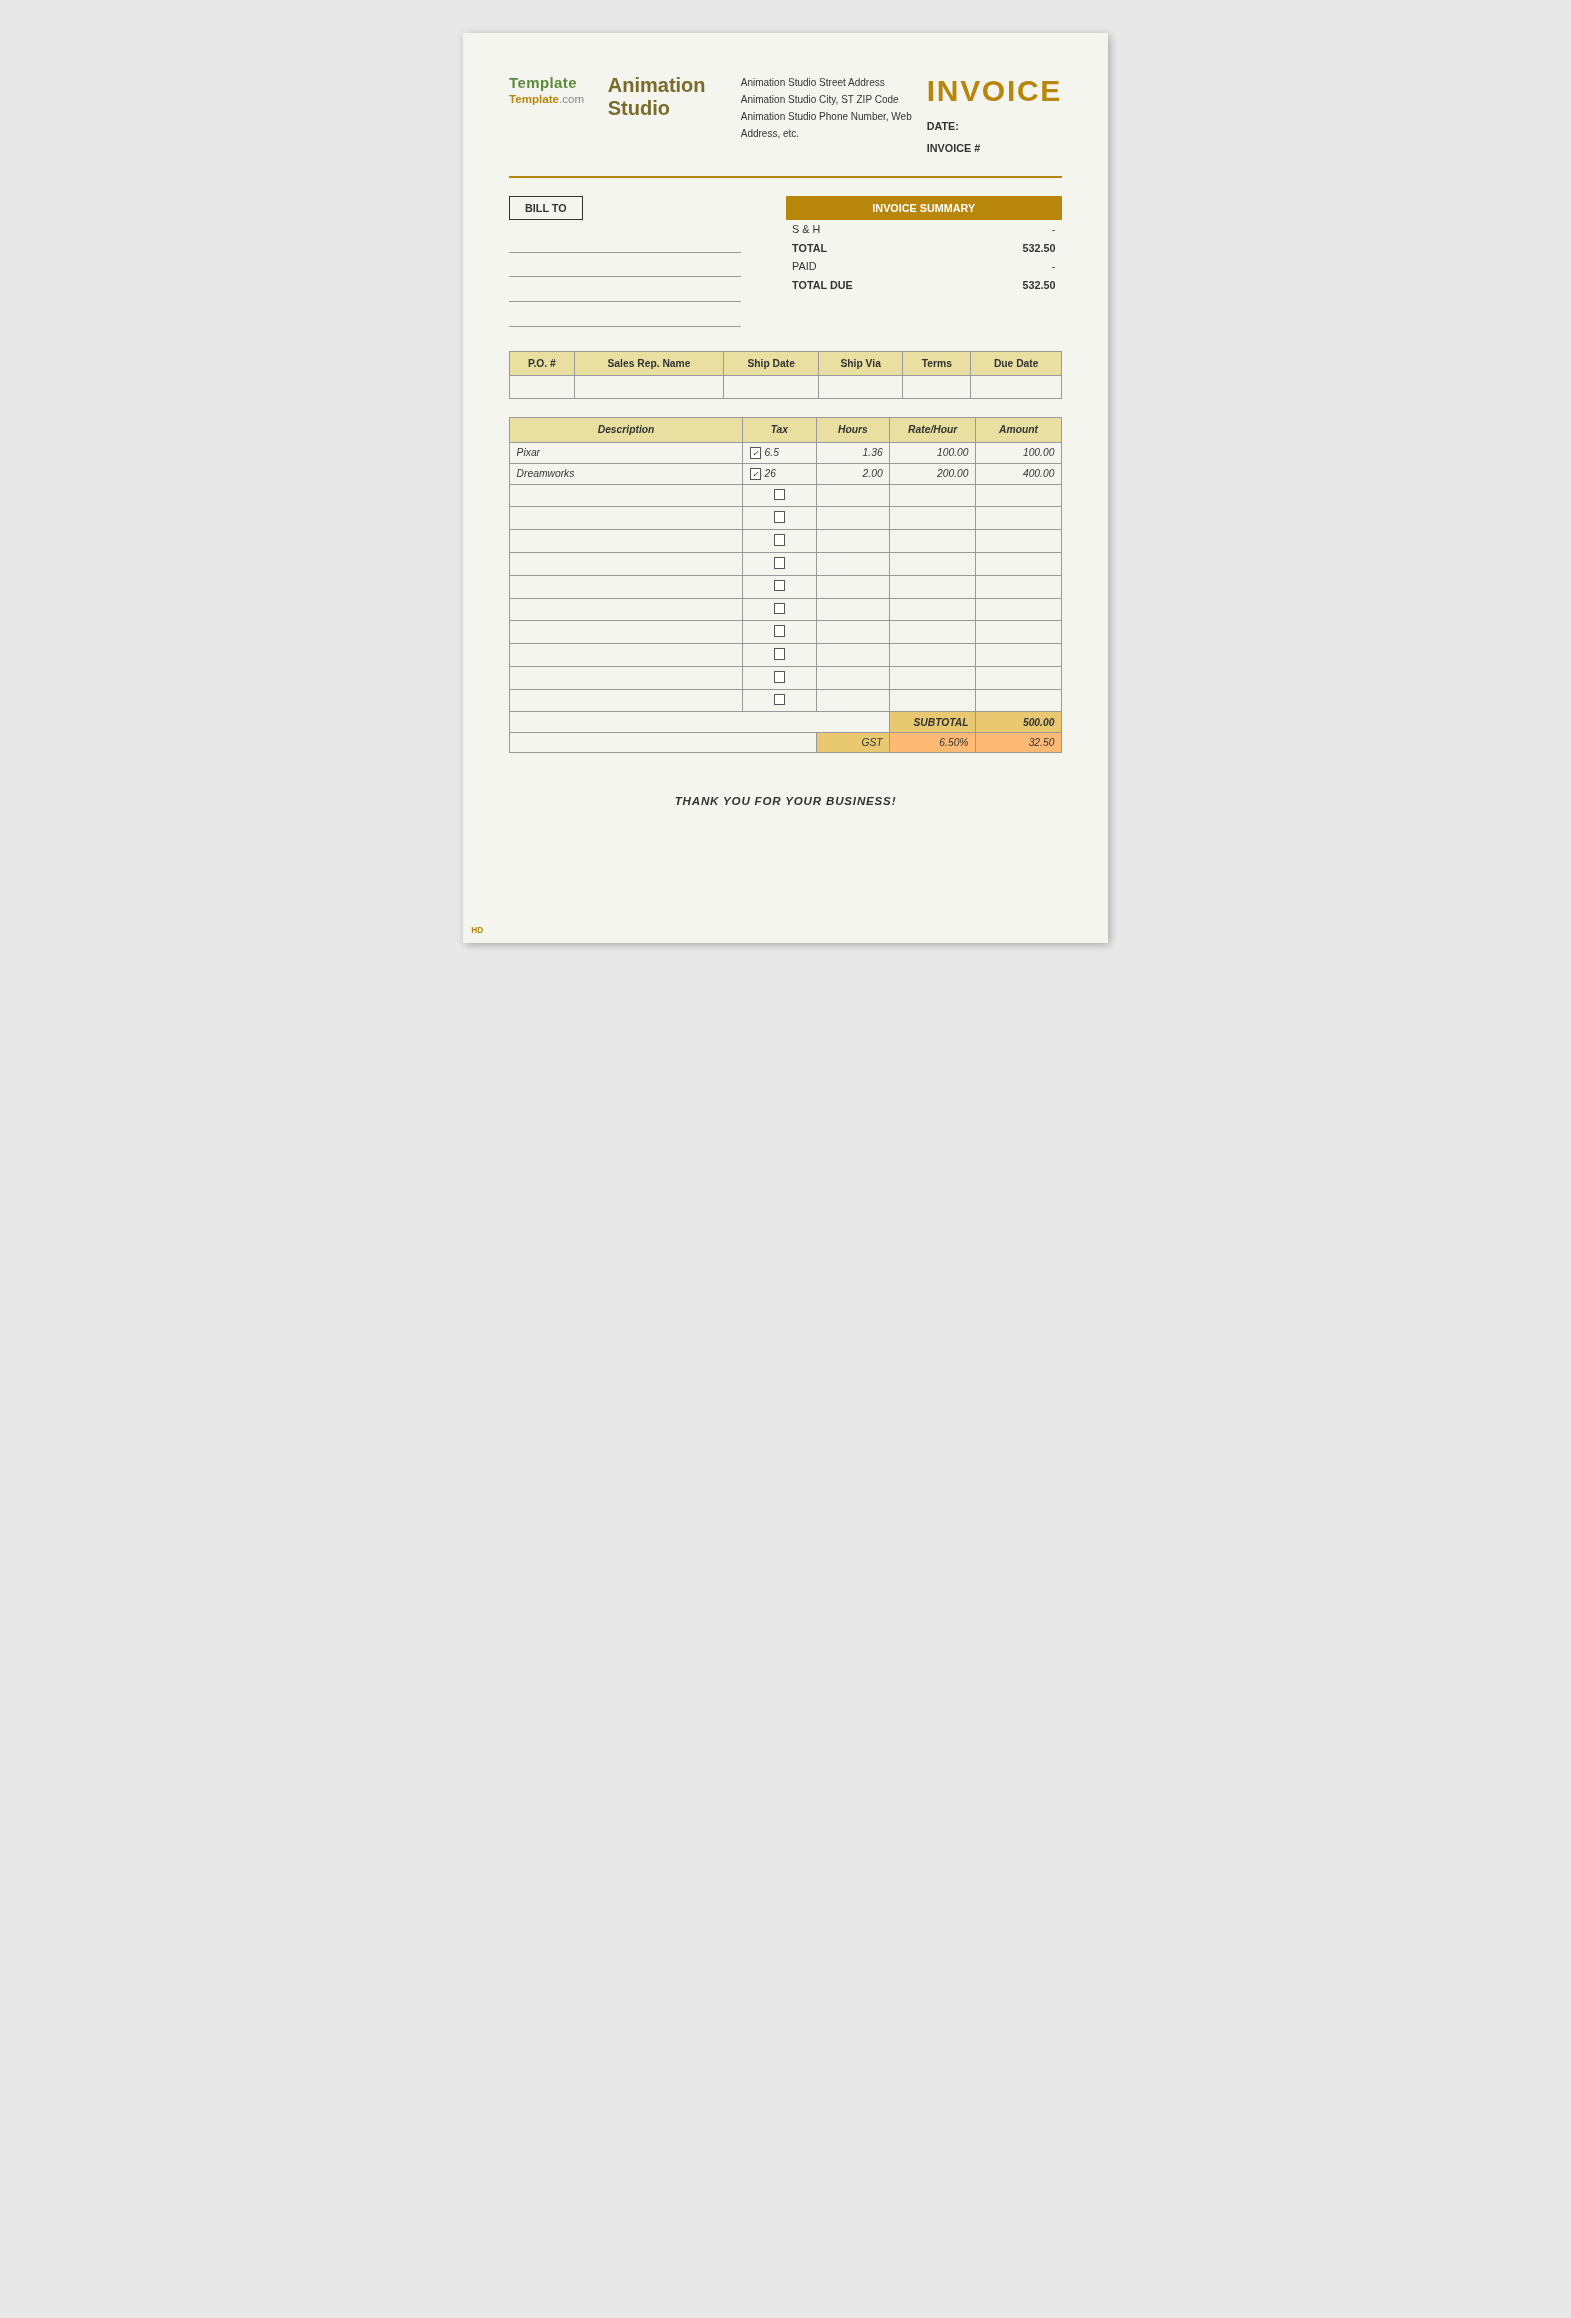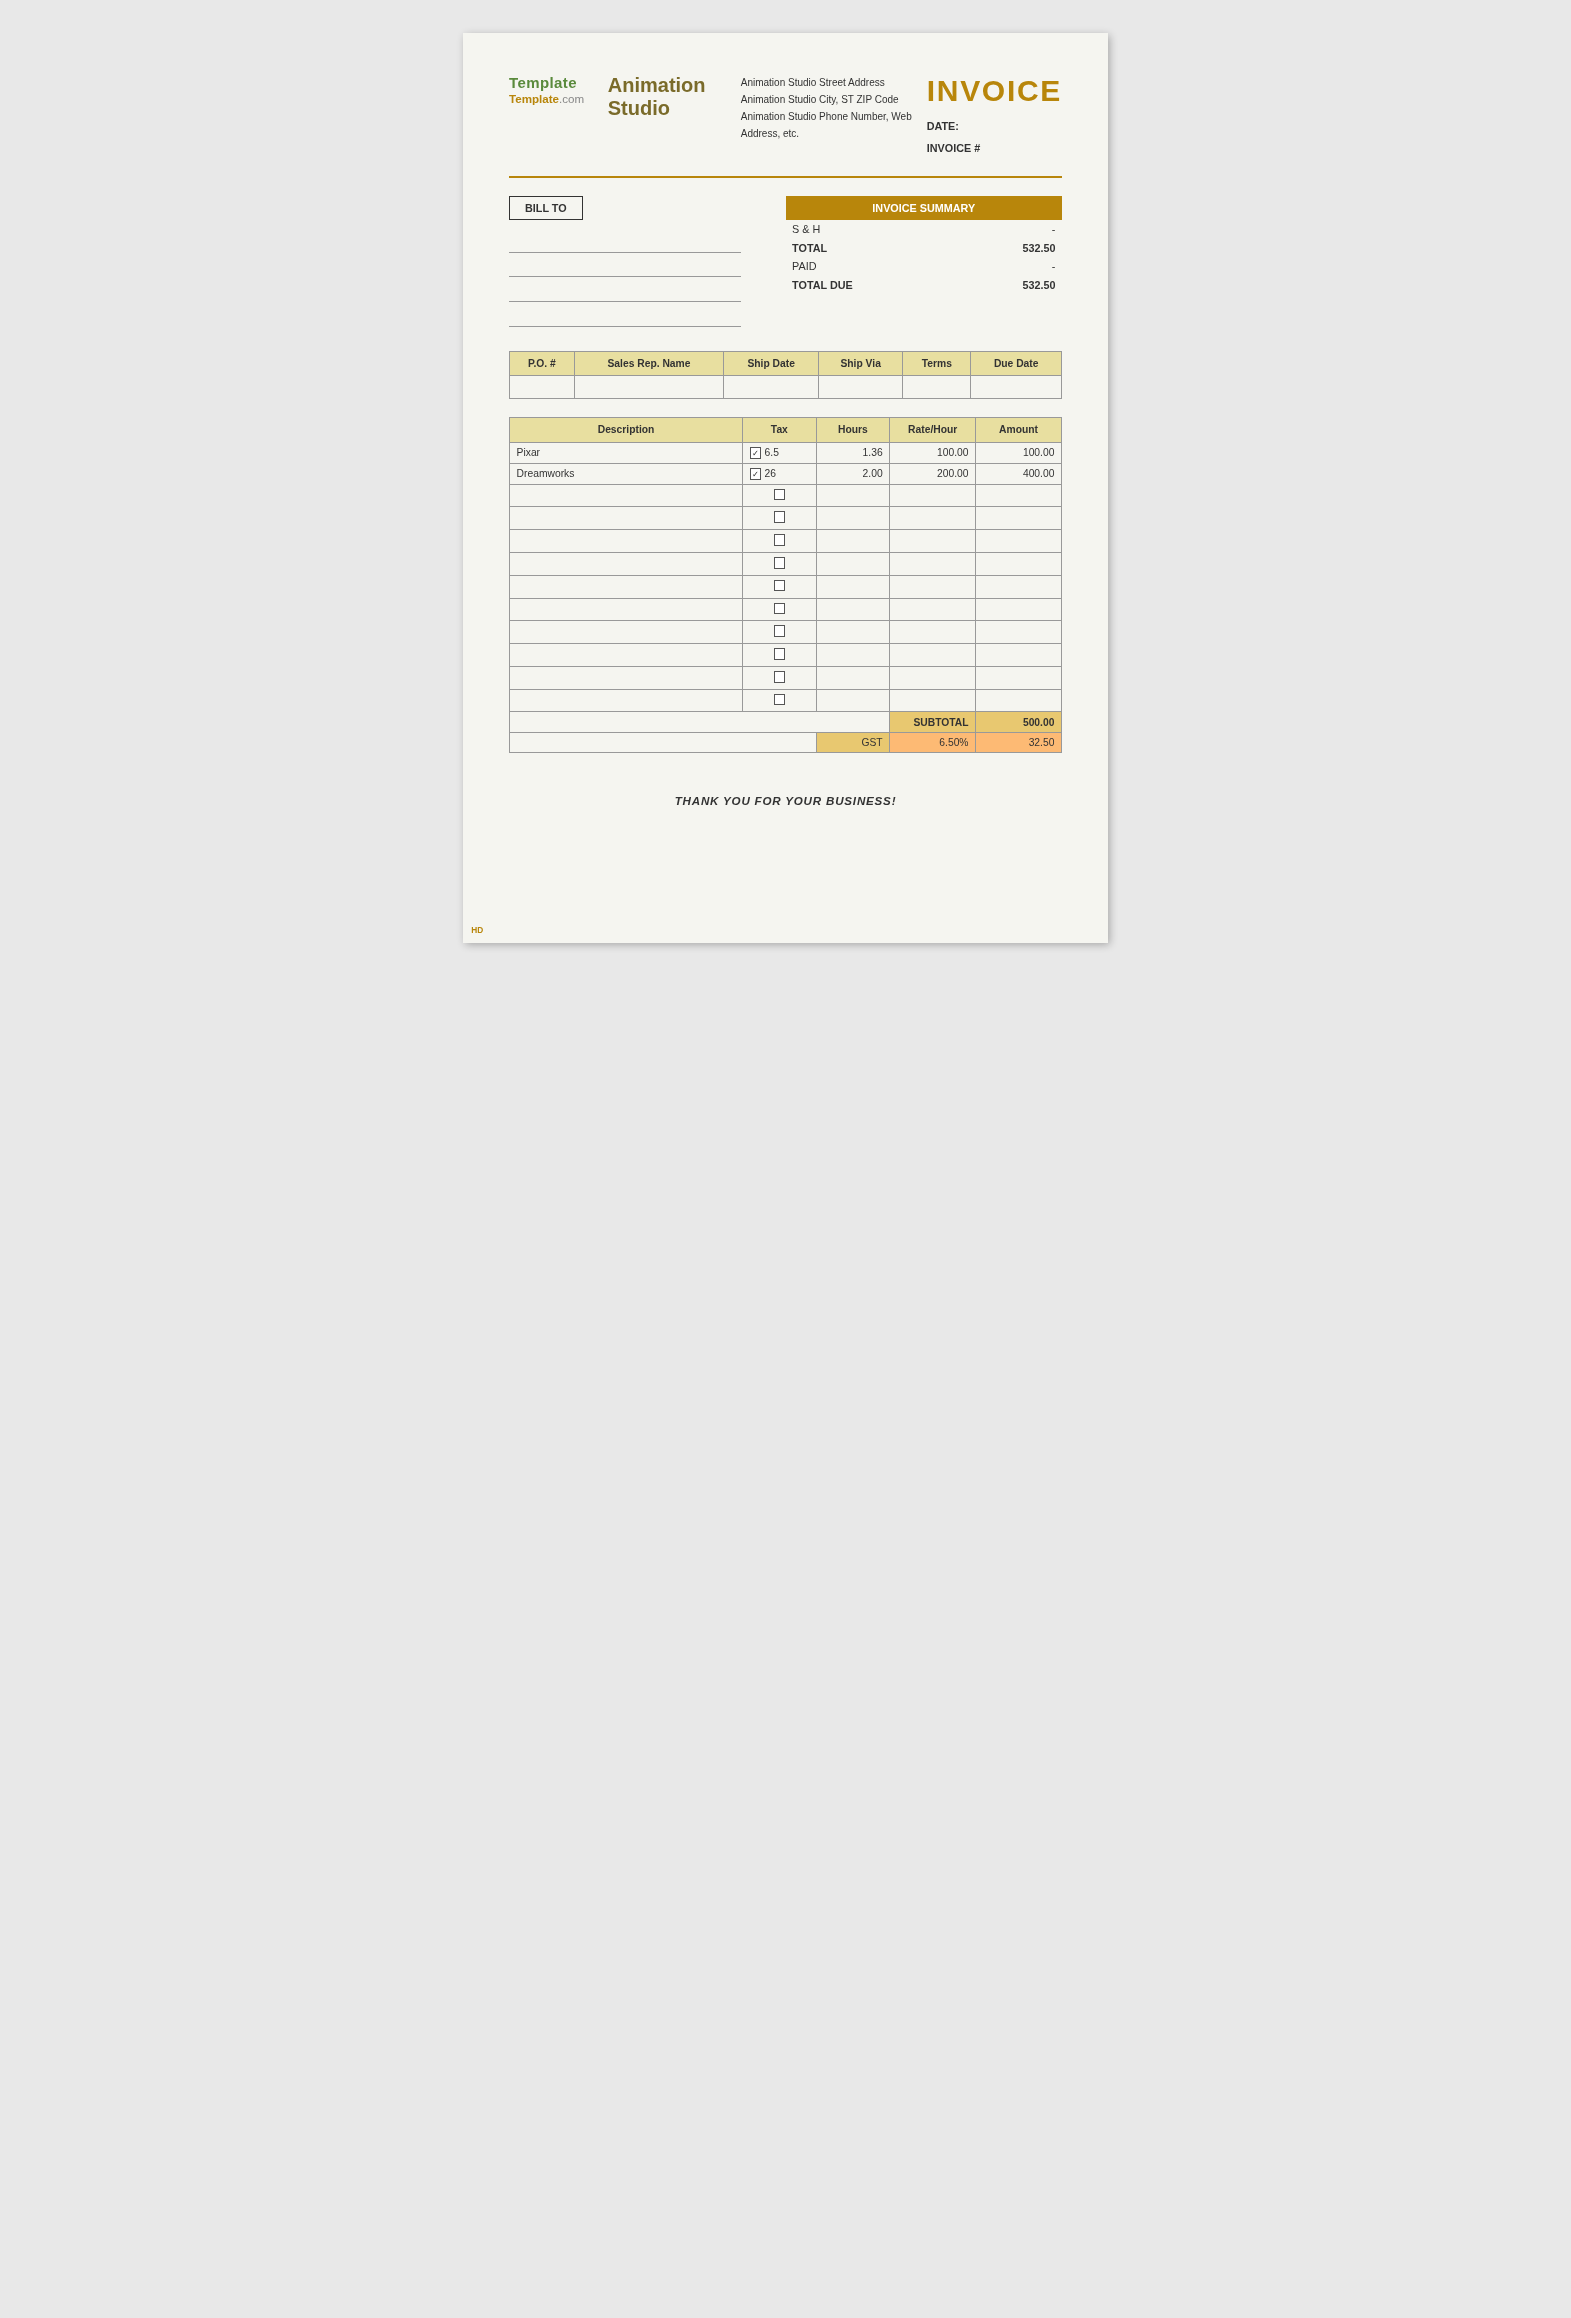--- a/index.html
+++ b/index.html
@@ -176,20 +176,21 @@
     }
 
     
     .items-table-wrapper {
       margin-top: 6.6px;
     }
     .items-table {
       width: 100%;
       border-collapse: collapse;
       font-size: 10.3px;
+      font-style: italic;
     }
     .items-table th {
       background: #e8dfa0;
       border: 0.8px solid #999;
       padding: 6.6px 6.6px;
       font-weight: bold;
       text-align: center;
       color: #333;
     }
     .items-table td {

